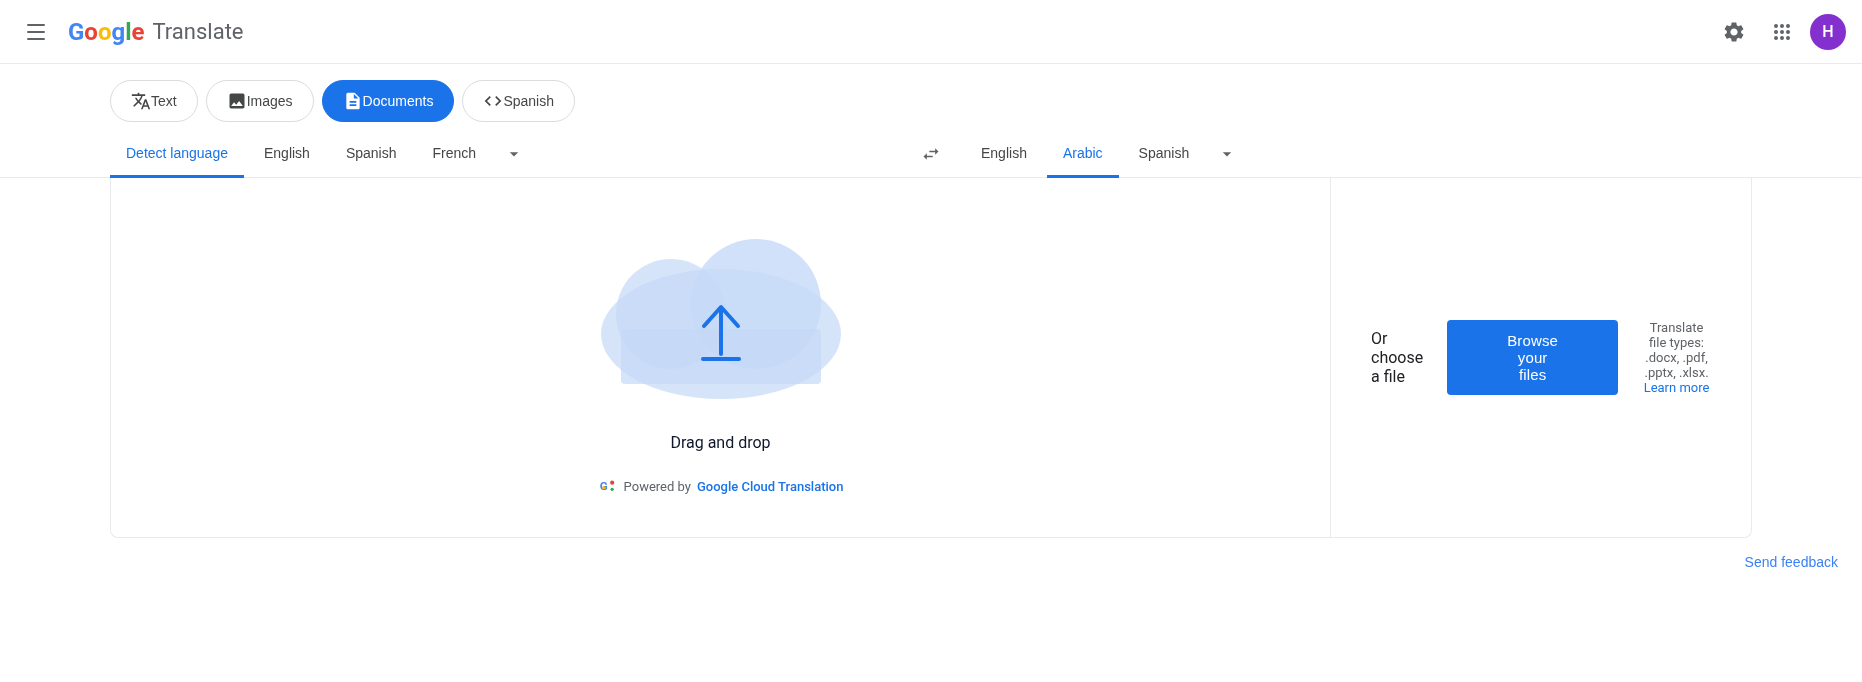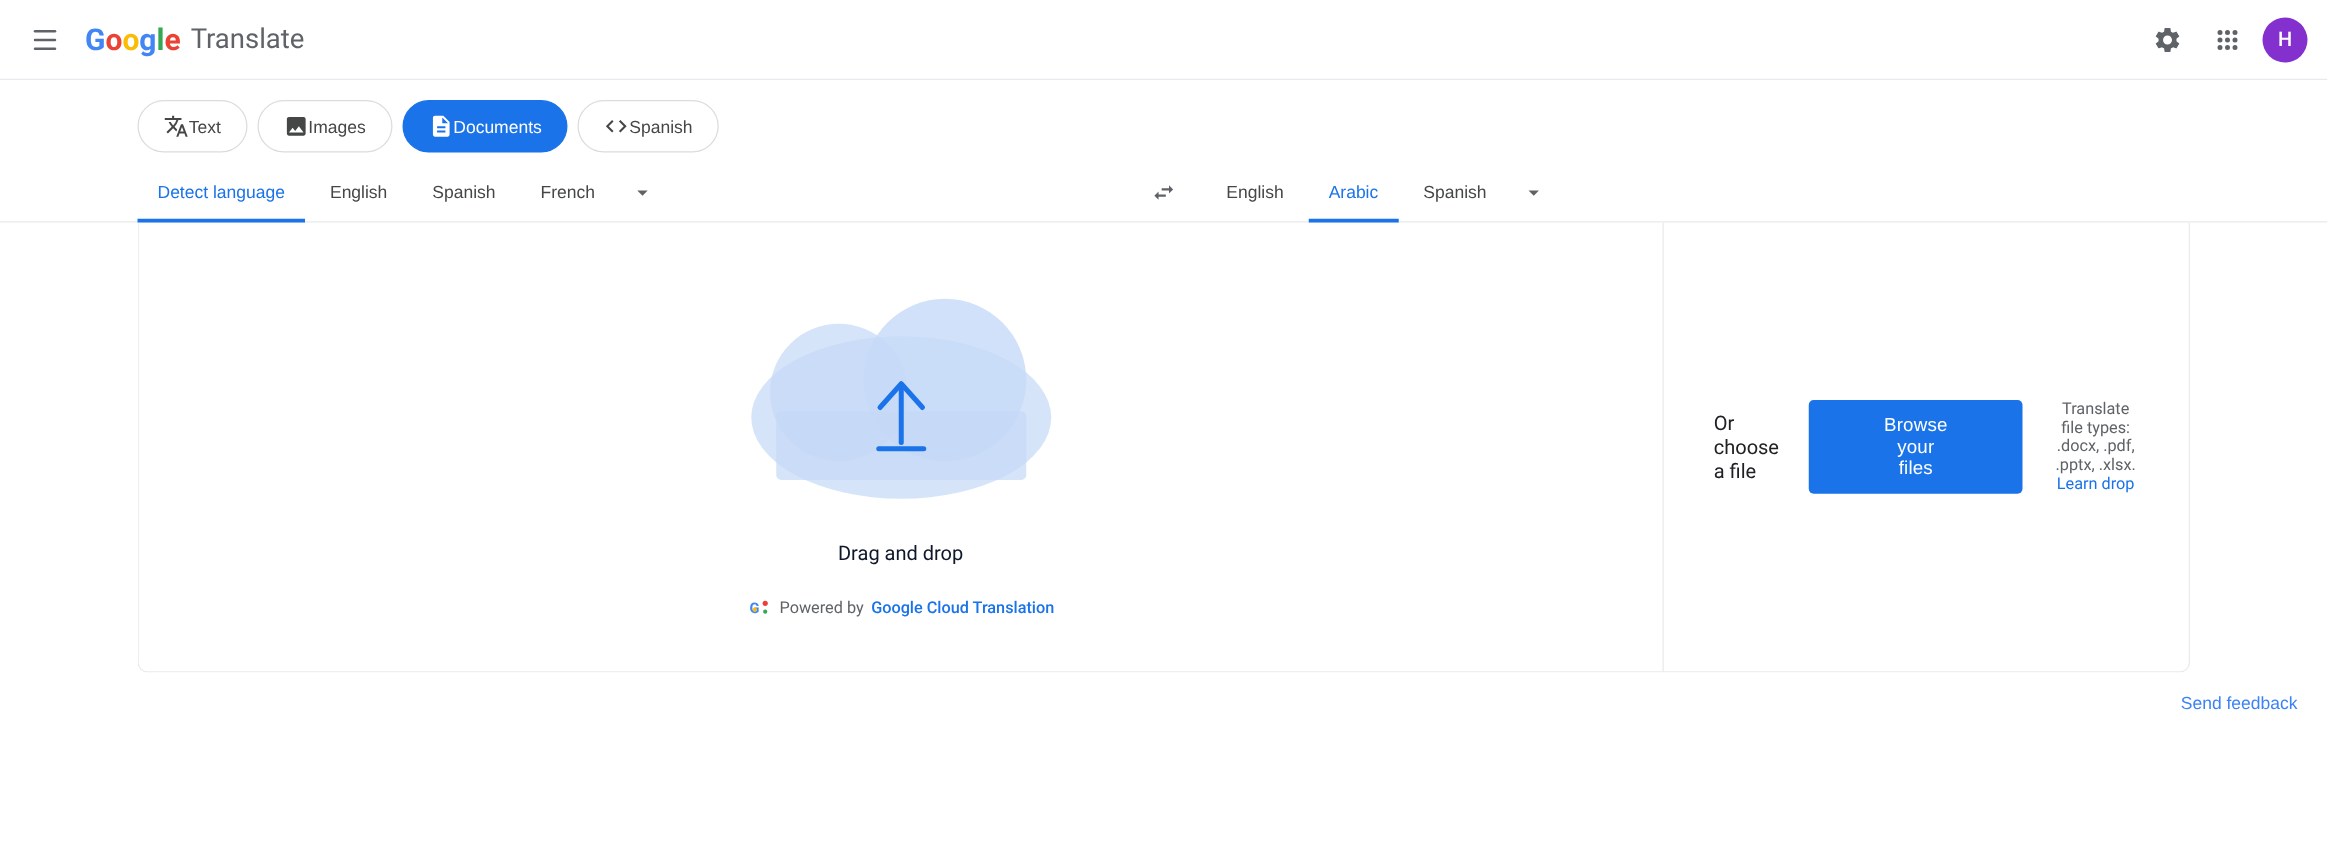--- a/index.html
+++ b/index.html
@@ -416,20 +416,20 @@
       <span>Powered by</span>
       <a class="powered-link" href="#">Google Cloud Translation</a>
     </div>
   </div>
 
   <div class="right-panel">
     <span class="choose-file-label">Or choose a file</span>
     <button class="browse-btn">Browse your files</button>
     <span class="supported-types">
       <span>Translate file types: .docx, .pdf, .pptx, .xlsx.</span>
-      <a class="learn-more" href="#">Learn drop</a>
+      <a class="learn-more" href="#">Learn more</a>
     </span>
   </div>
 </div>
 
 <footer class="footer">
   <button class="send-feedback">Send feedback</button>
 </footer>
 
 </body></html>

